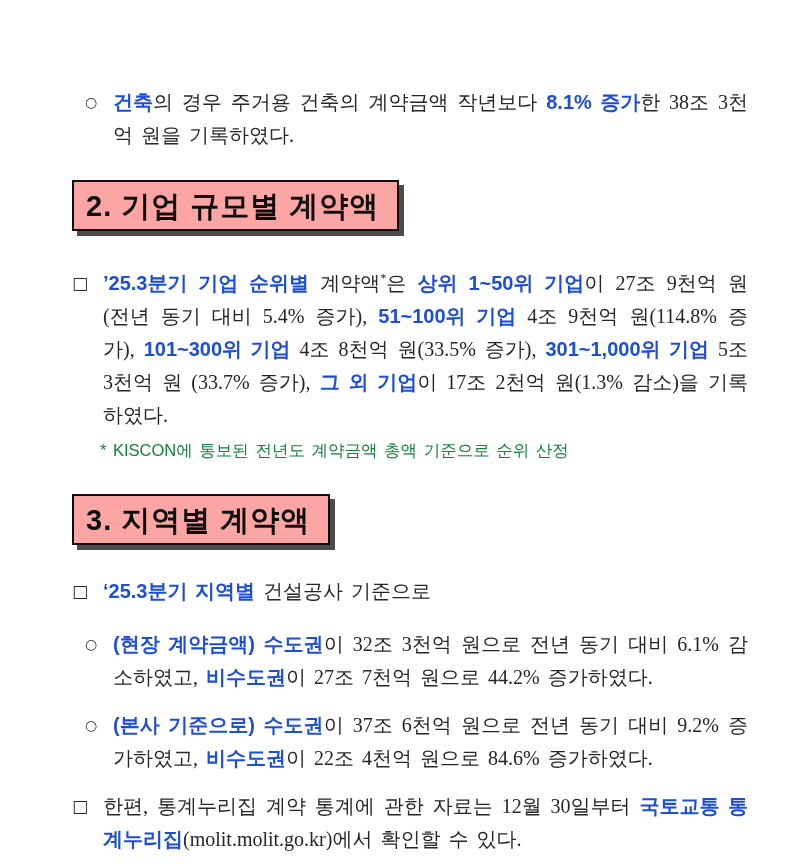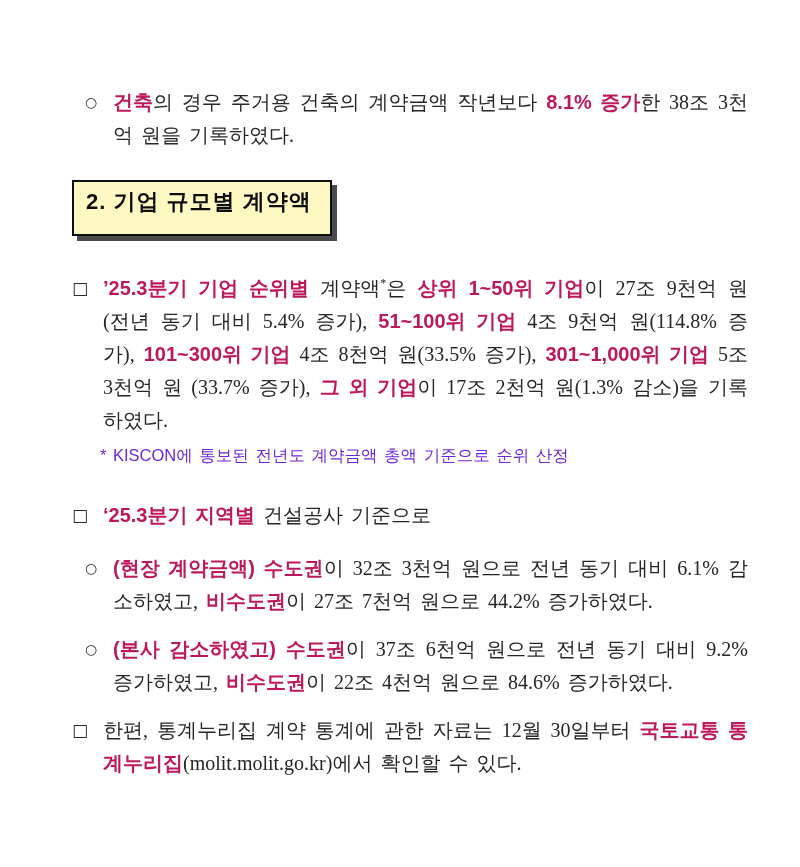--- a/index.html
+++ b/index.html
@@ -22,41 +22,41 @@
   .para.circ .marker{flex:0 0 28px;font-size:14px;line-height:33px;}
   .ptext{
     flex:1 1 auto;
     font-size:20px;line-height:33px;
     text-align:justify;text-justify:inter-word;
     word-spacing:3px;
   }
   .ptext .b{
     font-weight:700;
     font-family:"Liberation Sans","DejaVu Sans",sans-serif;
-    color:#be185d;
+    color:#1d4ed8;
     word-spacing:2px;
   }
   .ptext sup{font-size:12px;line-height:0;vertical-align:super;}
 
   
   .headwrap{margin:0 0 36px 0;}
   .heading{
     display:inline-block;
     border:2px solid #0e0e0e;
     box-shadow:5px 5px 0 #4b4b4b;
-    padding:5px 18px 17px 12px;
+    padding:5px 18px 2px 12px;
     font-family:"Liberation Sans","DejaVu Sans",sans-serif;
-    font-weight:700;font-size:22px;letter-spacing:1px;
-    color:#0e0e0e;background:#fef9c3;
+    font-weight:700;font-size:29px;letter-spacing:1px;
+    color:#0e0e0e;background:#fca5a5;
   }
 
   .footnote{
     margin:8px 0 32px 28px;
     font-family:"Liberation Sans","DejaVu Sans",sans-serif;
-    font-size:16.5px;color:#6d28d9;word-spacing:2px;
+    font-size:16.5px;color:#15803d;word-spacing:2px;
   }
 
   .mb-p0{margin-bottom:28px;}
   .mb-p2{margin-bottom:0;}
   .mb-h3{margin-bottom:30px;}
   .mb-p5{margin-bottom:20px;}
   .mb-p6{margin-bottom:15px;}
   .mb-p7{margin-bottom:15px;}
 </style>
 </head>
@@ -73,34 +73,37 @@
     <span class="heading" style="border-color: rgb(14, 14, 14); box-shadow: rgb(75, 75, 75) 5px 5px 0px;">2. 기업 규모별 계약액</span>
   </div>
 
   <div class="para mb-p2">
     <span class="marker">□</span>
     <div class="ptext"><span class="b">’25.3분기 기업 순위별</span><span> 계약액</span><sup>*</sup><span>은 </span><span class="b">상위 1~50위 기업</span><span>이 27조 9천억 원 (전년 동기 대비 5.4% 증가), </span><span class="b">51~100위 기업</span><span> 4조 9천억 원(114.8% 증가), </span><span class="b">101~300위 기업</span><span> 4조 8천억 원(33.5% 증가), </span><span class="b">301~1,000위 기업</span><span> 5조 3천억 원 (33.7% 증가), </span><span class="b">그 외 기업</span><span>이 17조 2천억 원(1.3% 감소)을 기록하였다.</span></div>
   </div>
 
   <div class="footnote">* KISCON에 통보된 전년도 계약금액 총액 기준으로 순위 산정</div>
 
+  <div class="headwrap mb-h3">
+    <span class="heading" style="border-color: rgb(14, 14, 14); box-shadow: rgb(75, 75, 75) 5px 5px 0px;">3. 지역별 계약액</span>
+  </div>
 
   <div class="para mb-p5">
     <span class="marker">□</span>
     <div class="ptext"><span class="b">‘25.3분기 지역별</span><span> 건설공사 기준으로</span></div>
   </div>
 
   <div class="para circ mb-p6">
     <span class="marker">○</span>
     <div class="ptext"><span class="b">(현장 계약금액) 수도권</span><span>이 32조 3천억 원으로 전년 동기 대비 6.1% 감소하였고, </span><span class="b">비수도권</span><span>이 27조 7천억 원으로 44.2% 증가하였다.</span></div>
   </div>
 
   <div class="para circ mb-p7">
     <span class="marker">○</span>
-    <div class="ptext"><span class="b">(본사 감소하였고) 수도권</span><span>이 37조 6천억 원으로 전년 동기 대비 9.2% 증가하였고, </span><span class="b">비수도권</span><span>이 22조 4천억 원으로 84.6% 증가하였다.</span></div>
+    <div class="ptext"><span class="b">(본사 기준으로) 수도권</span><span>이 37조 6천억 원으로 전년 동기 대비 9.2% 증가하였고, </span><span class="b">비수도권</span><span>이 22조 4천억 원으로 84.6% 증가하였다.</span></div>
   </div>
 
   <div class="para">
     <span class="marker">□</span>
     <div class="ptext"><span>한편, 통계누리집 계약 통계에 관한 자료는 12월 30일부터 </span><span class="b">국토교통 통계누리집</span><span>(molit.molit.go.kr)에서 확인할 수 있다.</span></div>
   </div>
 
 </div>
 
 </body></html>

